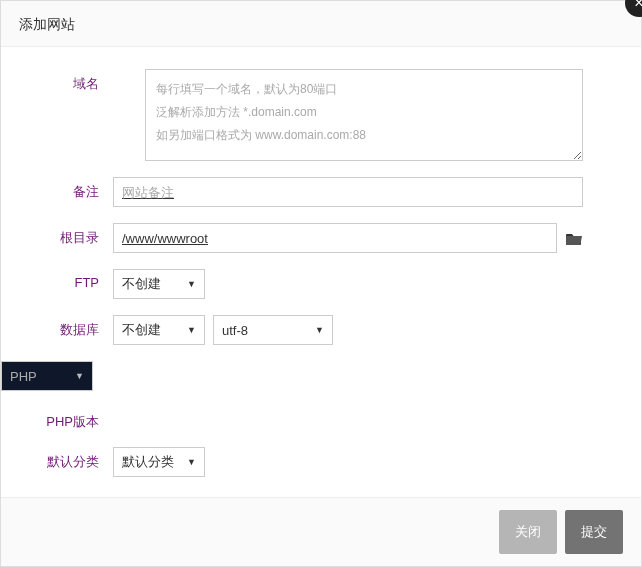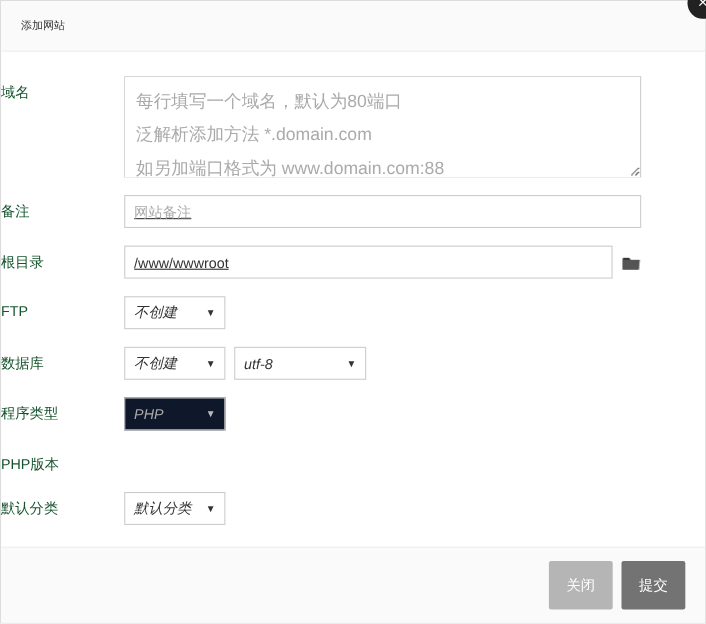--- a/index.html
+++ b/index.html
@@ -19,21 +19,21 @@
       border: 1px solid #ddd;
       position: relative;
       display: flex;
       flex-direction: column;
     }
     .dialog-header {
       height: 46px;
       line-height: 46px;
       padding: 0 18px;
       border-bottom: 1px solid #eee;
-      font-size: 10px;
+      font-size: 14px;
       color: #333;
       background: #fafafa;
     }
     .close-x {
       position: absolute;
       top: -12px;
       right: -12px;
       width: 28px;
       height: 28px;
       background: #222;
@@ -49,41 +49,43 @@
       padding: 22px 58px 10px 0;
       overflow: auto;
     }
     .form-row {
       display: flex;
       align-items: flex-start;
       margin-bottom: 16px;
     }
     .form-label {
       width: 112px;
+      text-align: right;
       padding-right: 14px;
-      color: #14532d;
+      color: #701a75;
       font-size: 13px;
       padding-top: 6px;
       flex-shrink: 0;
     }
     .form-control {
       flex: 1;
       display: flex;
       align-items: center;
       gap: 8px;
     }
     textarea {
       width: 100%;
       height: 92px;
       border: 1px solid #ccc;
       padding: 8px 10px;
       font-family: inherit;
-      font-size: 16px;
+      font-size: 12px;
       color: #333;
       resize: both;
+      margin-left: 32px;
     }
     textarea::placeholder { color: #aaa; line-height: 1.9; }
     input[type="text"] {
       height: 30px;
       border: 1px solid #ccc;
       padding: 0 8px;
       font-family: inherit;
       font-size: 13px;
       color: #333;
       width: 100%;
@@ -100,21 +102,20 @@
       position: relative;
       height: 30px;
       border: 1px solid #ccc;
       background: #fff;
       display: flex;
       align-items: center;
       padding: 0 26px 0 8px;
       font-size: 13px;
       min-width: 92px;
       cursor: pointer;
-      font-style: italic;
     }
     .sel.disabled {
       background: #0f172a;
       color: #aaa;
       cursor: default;
     }
     .sel::after {
       content: "▼";
       position: absolute;
       right: 8px;
@@ -197,21 +198,20 @@
         <div class="sel">
             <span>不创建</span>
           </div>
         <div class="sel" style="min-width:120px">
             <span>utf-8</span>
           </div>
       </div>
     </div>
 
     <div class="form-row">
-      <div class="form-label">程序类型</div>
       <div class="form-control">
         <div class="sel disabled">
             <span>PHP</span>
           </div>
       </div>
     </div>
 
     <div class="form-row">
       <div class="form-label">PHP版本</div>
     </div>

